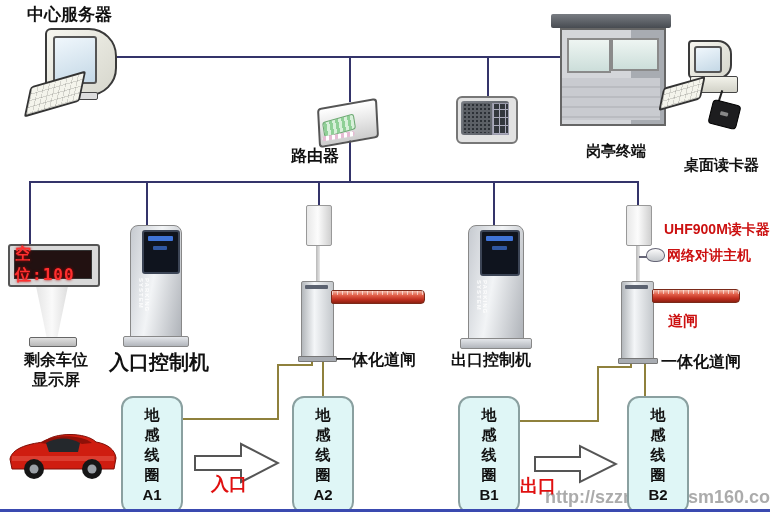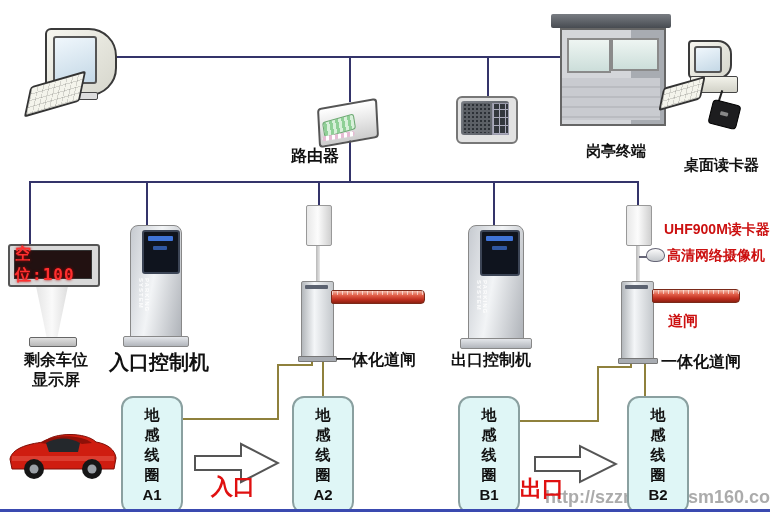--- a/index.html
+++ b/index.html
@@ -7,21 +7,21 @@
     position:relative;width:770px;height:512px;background:#fff;overflow:hidden;
     font-family:"Liberation Sans",sans-serif;
   }
   .abs{position:absolute;}
   
   .net{background:#34346a;z-index:1;}
   .wire{background:#8f813c;z-index:1;}
   
   .lbl{color:#111;font-weight:bold;font-size:15px;white-space:pre-line;line-height:1.25;z-index:10;}
   .lbl-red{color:#cc1111;font-weight:bold;font-size:14px;z-index:10;white-space:nowrap;}
-  .flow-lbl{color:#e01010;font-weight:bold;font-size:22px;z-index:10;}
+  .flow-lbl{color:#e01010;font-weight:bold;font-size:18px;z-index:10;}
   
   .crt{background:linear-gradient(135deg,#f6f6ef,#d6d6cc);border:2px solid #3a3a3a;border-radius:6px 28px 28px 8px;z-index:3;}
   .crt-screen{background:linear-gradient(160deg,#f0f7fc,#c4d8e6);border:2px solid #555;border-radius:3px;}
   .kbd{background:#f4f4ec;border:2px solid #333;border-radius:3px;z-index:3;
        background-image:repeating-linear-gradient(90deg,rgba(0,0,0,.14) 0 1px,transparent 1px 6px),repeating-linear-gradient(0deg,rgba(0,0,0,.14) 0 1px,transparent 1px 6px);}
   
   .router-body{background:linear-gradient(180deg,#ffffff,#e4e4e4 55%,#cccccc);border:2px solid #555;border-radius:4px;transform:skewY(-7deg) rotate(-3deg);z-index:3;}
   .router-green{background:repeating-linear-gradient(90deg,#8fd096 0 3px,#d8f0da 3px 6px);border:1px solid #6aa870;border-radius:3px;transform:rotate(-6deg);}
   .router-pink{background:repeating-linear-gradient(90deg,#e6bcd4 0 3px,#ffffff 3px 6px);border-radius:2px;}
   
@@ -87,20 +87,21 @@
   <div class="abs wire" style="left:277px;top:364px;width:36px;height:2px;"></div>
   <div class="abs wire" style="left:277px;top:364px;width:2px;height:56px;"></div>
   <div class="abs wire" style="left:179px;top:418px;width:100px;height:2px;"></div>
   <div class="abs wire" style="left:322px;top:357px;width:2px;height:40px;"></div>
   <div class="abs wire" style="left:630px;top:359px;width:2px;height:9px;"></div>
   <div class="abs wire" style="left:597px;top:366px;width:35px;height:2px;"></div>
   <div class="abs wire" style="left:597px;top:366px;width:2px;height:56px;"></div>
   <div class="abs wire" style="left:516px;top:420px;width:83px;height:2px;"></div>
   <div class="abs wire" style="left:644px;top:359px;width:2px;height:38px;"></div>
 
+  <div class="abs lbl" style="left:27px;top:4px;font-size:17px;">中心服务器</div>
   <div class="abs crt" style="left:45px;top:28px;width:68px;height:64px;">
     <div class="abs crt-screen" style="left:6px;top:6px;width:40px;height:44px;"></div>
   </div>
   <div class="abs" style="left:68px;top:92px;width:28px;height:6px;background:#ddd;border:1.5px solid #444;border-radius:2px;z-index:3;"></div>
   <div class="abs kbd" style="left:26px;top:80px;width:54px;height:24px;transform:rotate(-16deg) skewX(-28deg);"></div>
 
   <div class="abs router-body" style="left:318px;top:103px;width:56px;height:36px;">
     <div class="abs router-green" style="left:3px;top:11px;width:30px;height:14px;"></div>
     <div class="abs router-pink" style="left:2px;top:27px;width:32px;height:5px;"></div>
   </div>
@@ -176,21 +177,21 @@
   <div class="abs cam-arm" style="left:639px;top:256px;width:9px;height:2px;"></div>
   <div class="abs cam-dome" style="left:646px;top:248px;width:17px;height:12px;"></div>
   <div class="abs cabinet" style="left:621px;top:281px;width:31px;height:79px;">
     <div class="abs" style="left:3px;top:3px;width:23px;height:4px;background:#5b6270;border-radius:1px;"></div>
   </div>
   <div class="abs cab-base" style="left:618px;top:358px;width:38px;height:4px;"></div>
   <div class="abs arm" style="left:652px;top:289px;width:86px;height:12px;">
     <div class="abs arm-ticks" style="left:0;top:0;width:100%;height:4px;"></div>
   </div>
   <div class="abs lbl-red" style="left:664px;top:221px;">UHF900M读卡器</div>
-  <div class="abs lbl-red" style="left:667px;top:247px;">高清网络摄像机</div>
+  <div class="abs lbl-red" style="left:667px;top:247px;">网络对讲主机</div>
   <div class="abs lbl-red" style="left:668px;top:312px;font-size:15px;">道闸</div>
   <div class="abs lbl" style="left:661px;top:352px;font-size:16px;">一体化道闸</div>
 
   <div class="abs coil" style="left:121px;top:396px;">地
 感
 线
 圈
 A1</div>
   <div class="abs coil" style="left:292px;top:396px;">地
 感

